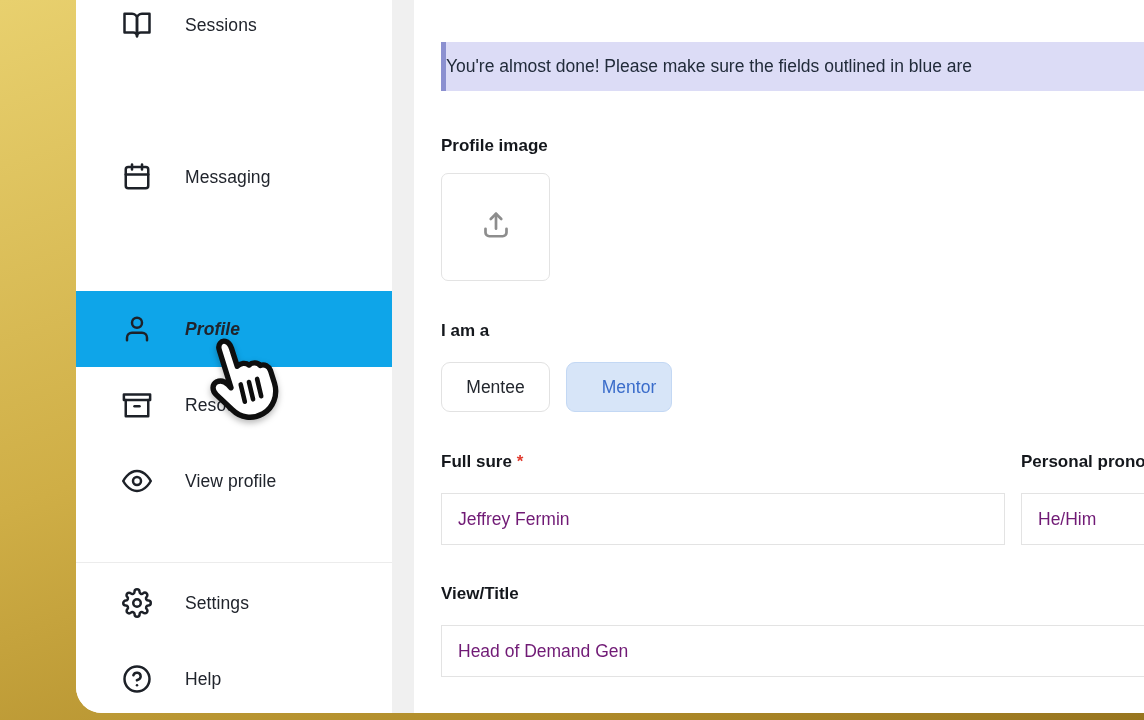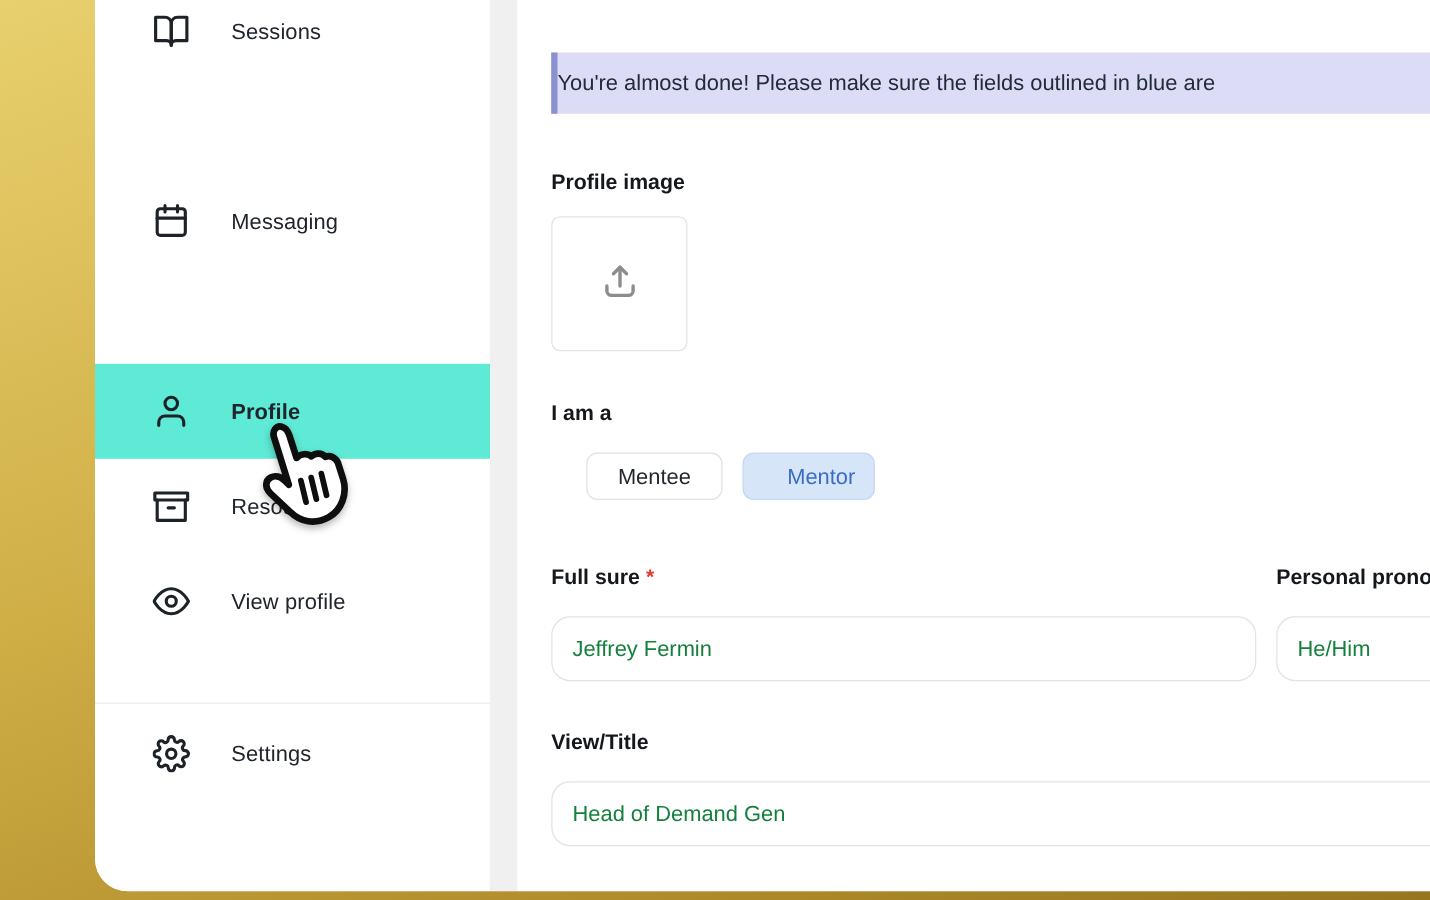--- a/index.html
+++ b/index.html
@@ -7,48 +7,48 @@
   #stage{position:relative;width:1144px;height:720px;overflow:hidden;
     background:linear-gradient(160deg,#e8d06e 0%,#cfae46 45%,#b08c2a 80%,#97751f 100%);}
   
   .panel{position:absolute;left:76px;top:0;right:0;bottom:7px;background:#fff;
     border-bottom-left-radius:26px;overflow:hidden;}
   
   .sidebar{position:absolute;left:0;top:0;bottom:0;width:316px;background:#fff;}
   .scroll-band{position:absolute;left:316px;top:0;bottom:0;width:22px;background:#f0f0f0;}
   .nav-item{position:absolute;left:0;width:316px;height:76px;display:flex;align-items:center;
     padding-left:46px;box-sizing:border-box;cursor:pointer;background:transparent;}
-  .nav-item.active{background:#5eead4;}
+  .nav-item.active{background:#0ea5e9;font-style:italic;}
   .nicon{width:30px;height:30px;flex:0 0 30px;display:flex;align-items:center;justify-content:center;}
   .nicon svg{width:30px;height:30px;stroke:#1d2128;stroke-width:2;fill:none;
     stroke-linecap:round;stroke-linejoin:round;}
   .nlabel{margin-left:33px;font-size:17.5px;color:#20242c;font-weight:500;letter-spacing:.1px;}
   .nav-item.active .nlabel{font-weight:700;}
   .badge{margin-left:14px;width:26px;height:26px;border-radius:50%;background:#c4c4c6;
     color:#fff;font-size:14px;font-weight:600;display:flex;align-items:center;justify-content:center;}
   .side-divider{position:absolute;left:0;top:562px;width:316px;height:1px;background:#ececec;}
   
   .main{position:absolute;left:338px;top:0;right:0;bottom:0;background:#fff;}
   .banner{position:absolute;left:365px;top:42px;right:0;height:49px;background:#dcdcf6;
     border-left:5px solid #8b90d0;display:flex;align-items:center;}
   .banner-text{font-size:17.5px;color:#212b3a;white-space:nowrap;}
   .field-label{position:absolute;font-size:17px;font-weight:700;color:#14171c;white-space:nowrap;}
   .req{color:#e03b2f;font-weight:700;margin-left:5px;}
   .upload-box{position:absolute;left:365px;top:173px;width:109px;height:108px;background:#fff;
     border:1px solid #e3e3e3;border-radius:7px;box-sizing:border-box;display:flex;
     align-items:center;justify-content:center;cursor:pointer;}
   .upload-box svg{width:36px;height:36px;stroke:#8d8d8d;stroke-width:1.8;fill:none;
     stroke-linecap:round;stroke-linejoin:round;}
-  .pill-btn{position:absolute;top:362px;height:38px;border-radius:9px;font-size:17.5px;
+  .pill-btn{position:absolute;top:362px;height:50px;border-radius:9px;font-size:17.5px;
     display:flex;align-items:center;justify-content:center;box-sizing:border-box;cursor:pointer;
-    font-family:inherit;margin-left:28px;}
+    font-family:inherit;}
   .pill-mentee{left:365px;width:109px;background:#fff;border:1px solid #e2e2e2;color:#23272e;}
   .pill-mentor{left:490px;width:106px;background:#d7e5f8;border:1px solid #c3d8f4;color:#3a6cca;font-weight:500;padding-left:26px;}
-  .text-input{position:absolute;height:52px;border:1px solid #e3e3e3;border-radius:15px;
-    box-sizing:border-box;font-size:17.5px;color:#15803d;padding:0 16px;outline:none;background:#fff;
+  .text-input{position:absolute;height:52px;border:1px solid #e3e3e3;border-radius:0;
+    box-sizing:border-box;font-size:17.5px;color:#701a75;padding:0 16px;outline:none;background:#fff;
     font-family:inherit;}
   .name-input{left:365px;top:493px;width:564px;}
   .pronoun-input{left:945px;top:493px;width:270px;}
   .role-input{left:365px;top:625px;width:860px;}
   .lbl-profile-image{left:365px;top:136px;text-align:right;}
   .lbl-iama{left:365px;top:321px;}
   .lbl-fullname{left:365px;top:452px;}
   .lbl-pronouns{left:945px;top:452px;}
   .lbl-role{left:365px;top:584px;}
   
@@ -124,20 +124,30 @@
       <div class="nav-item" style="top:565px">
         <span class="nicon">
           <svg viewBox="0 0 24 24">
               <circle cx="12" cy="12" r="3"></circle>
               <path d="M19.4 15a1.65 1.65 0 0 0 .33 1.82l.06.06a2 2 0 0 1 0 2.83 2 2 0 0 1-2.83 0l-.06-.06a1.65 1.65 0 0 0-1.82-.33 1.65 1.65 0 0 0-1 1.51V21a2 2 0 0 1-2 2 2 2 0 0 1-2-2v-.09A1.65 1.65 0 0 0 9 19.4a1.65 1.65 0 0 0-1.82.33l-.06.06a2 2 0 0 1-2.83 0 2 2 0 0 1 0-2.83l.06-.06a1.65 1.65 0 0 0 .33-1.82 1.65 1.65 0 0 0-1.51-1H3a2 2 0 0 1-2-2 2 2 0 0 1 2-2h.09A1.65 1.65 0 0 0 4.6 9a1.65 1.65 0 0 0-.33-1.82l-.06-.06a2 2 0 0 1 0-2.83 2 2 0 0 1 2.83 0l.06.06a1.65 1.65 0 0 0 1.82.33H9a1.65 1.65 0 0 0 1-1.51V3a2 2 0 0 1 2-2 2 2 0 0 1 2 2v.09a1.65 1.65 0 0 0 1 1.51 1.65 1.65 0 0 0 1.82-.33l.06-.06a2 2 0 0 1 2.83 0 2 2 0 0 1 0 2.83l-.06.06a1.65 1.65 0 0 0-.33 1.82V9a1.65 1.65 0 0 0 1.51 1H21a2 2 0 0 1 2 2 2 2 0 0 1-2 2h-.09a1.65 1.65 0 0 0-1.51 1z"></path>
             </svg>
         </span>
         <span class="nlabel">Settings</span>
       </div>
 
+      <div class="nav-item" style="top:641px">
+        <span class="nicon">
+          <svg viewBox="0 0 24 24">
+              <circle cx="12" cy="12" r="10"></circle>
+              <path d="M9.09 9a3 3 0 0 1 5.83 1c0 2-3 3-3 3"></path>
+              <line x1="12" y1="17" x2="12.01" y2="17"></line>
+            </svg>
+        </span>
+        <span class="nlabel">Help</span>
+      </div>
     </nav>
 
     <div class="scroll-band"></div>
 
     <main class="main"></main>
 
     <div class="banner">
       <span class="banner-text">You're almost done! Please make sure the fields outlined in blue are</span>
     </div>
 

